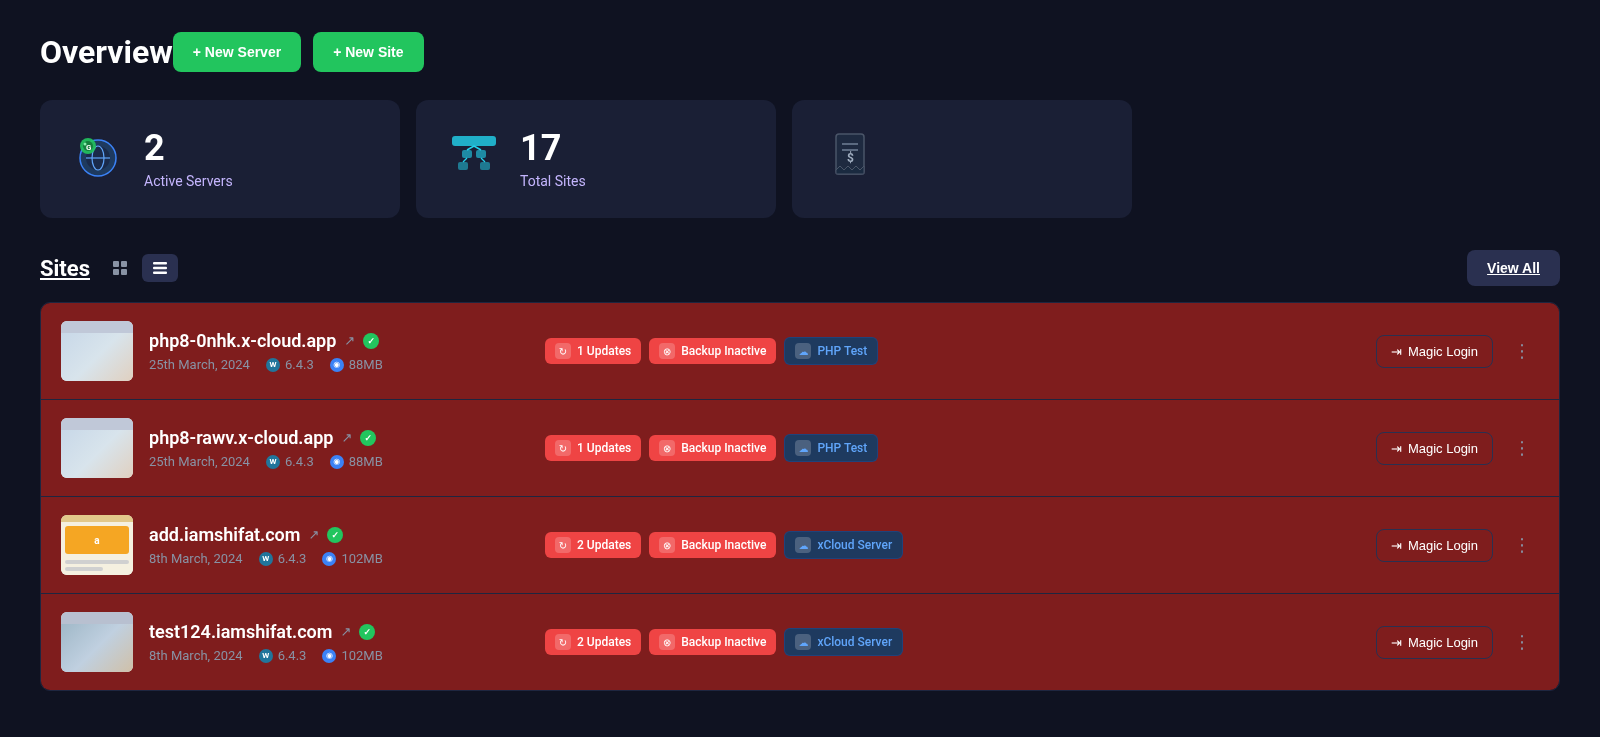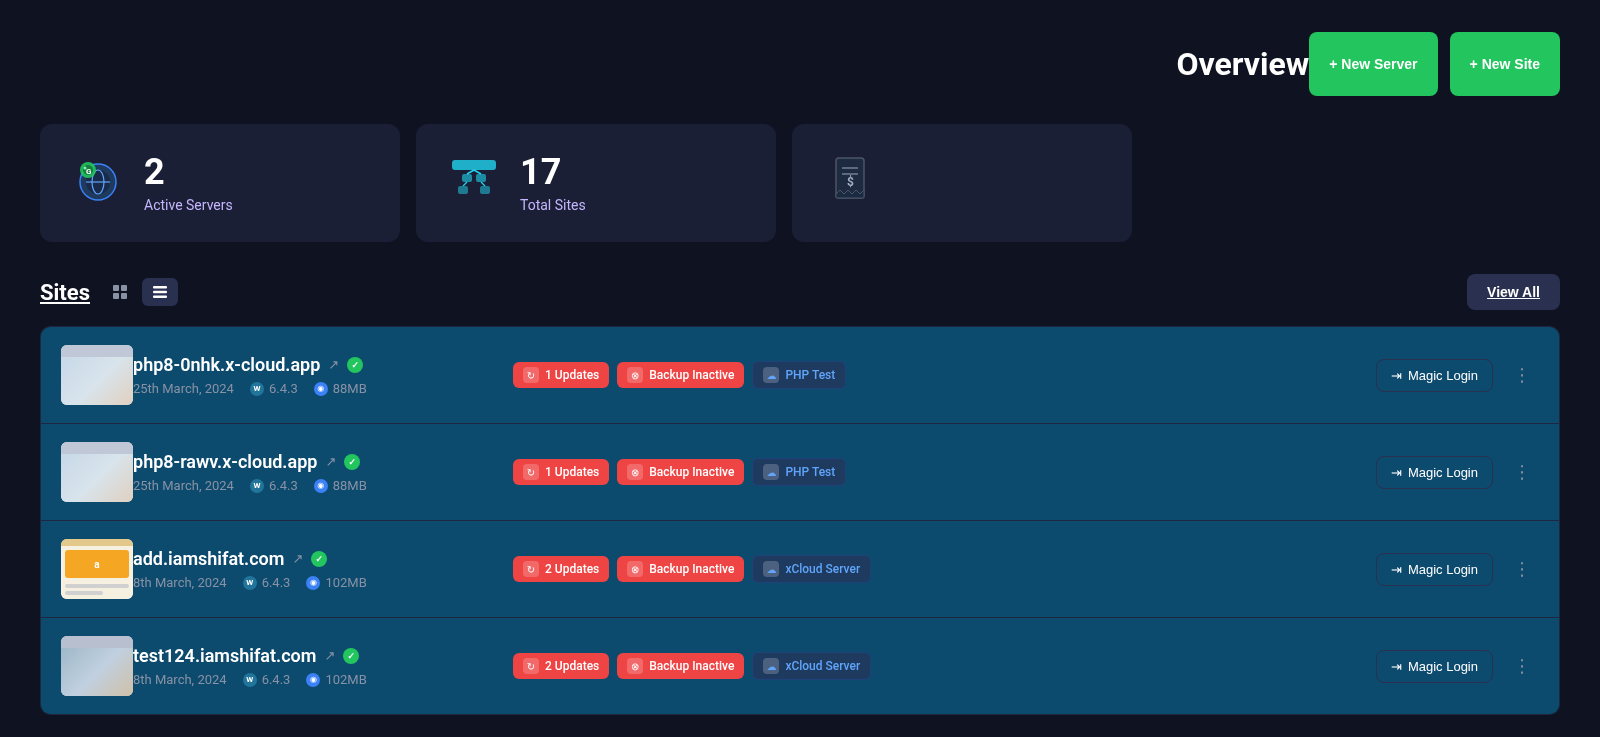--- a/index.html
+++ b/index.html
@@ -8,38 +8,38 @@
       color: #ffffff;
       font-family: -apple-system, BlinkMacSystemFont, 'Segoe UI', Roboto, sans-serif;
       min-height: 737px;
       padding: 32px 40px;
     }
 
     
     .header {
       display: flex;
       align-items: center;
-      justify-content: flex-end;
+      justify-content: flex-start;
       margin-bottom: 28px;
     }
     .page-title {
       font-size: 32px;
       font-weight: 700;
       color: #ffffff;
     }
     .header-buttons {
       display: flex;
       gap: 12px;
     }
     .btn-green {
       background-color: #22c55e;
       color: #ffffff;
       border: none;
       border-radius: 8px;
-      padding: 24px 20px;
+      padding: 12px 20px;
       font-size: 14px;
       font-weight: 600;
       cursor: pointer;
       display: flex;
       align-items: center;
       gap: 6px;
     }
 
     
     .stat-cards {
@@ -131,26 +131,26 @@
     
     .site-list {
       display: flex;
       flex-direction: column;
       gap: 0;
       border: 1px solid #1e2640;
       border-radius: 10px;
       overflow: hidden;
     }
     .site-row {
-      background-color: #0c4a6e;
+      background-color: #7f1d1d;
       border-bottom: 1px solid #1e2640;
       display: flex;
       align-items: center;
       padding: 18px 20px;
-      gap: 0;
+      gap: 16px;
       min-height: 90px;
     }
     .site-row:last-child { border-bottom: none; }
 
     .site-thumbnail {
       width: 72px;
       height: 60px;
       border-radius: 6px;
       overflow: hidden;
       flex-shrink: 0;

